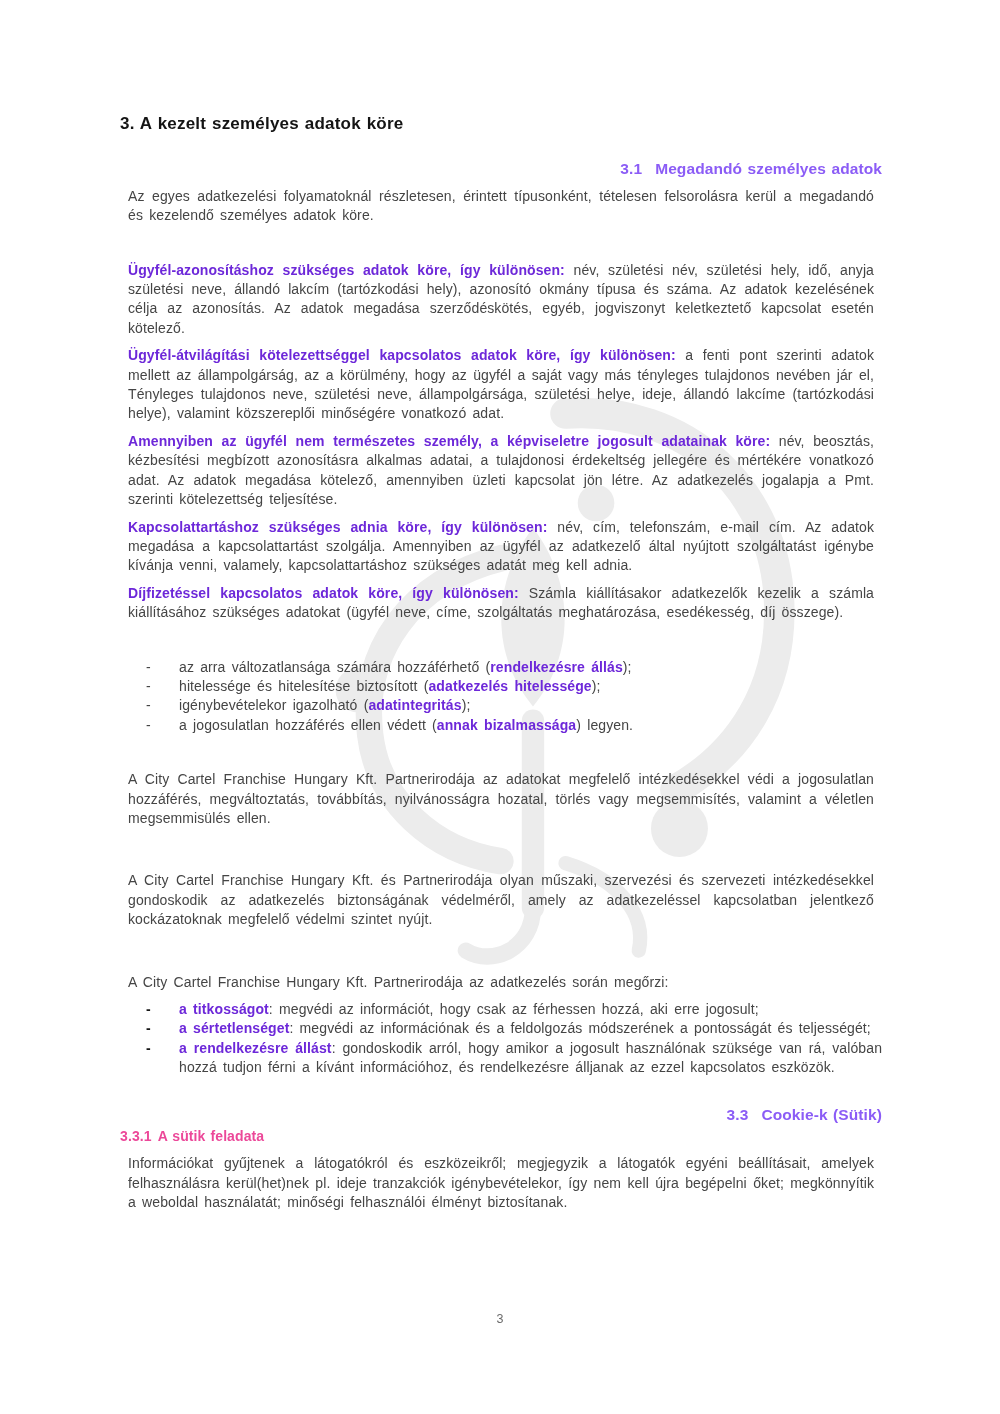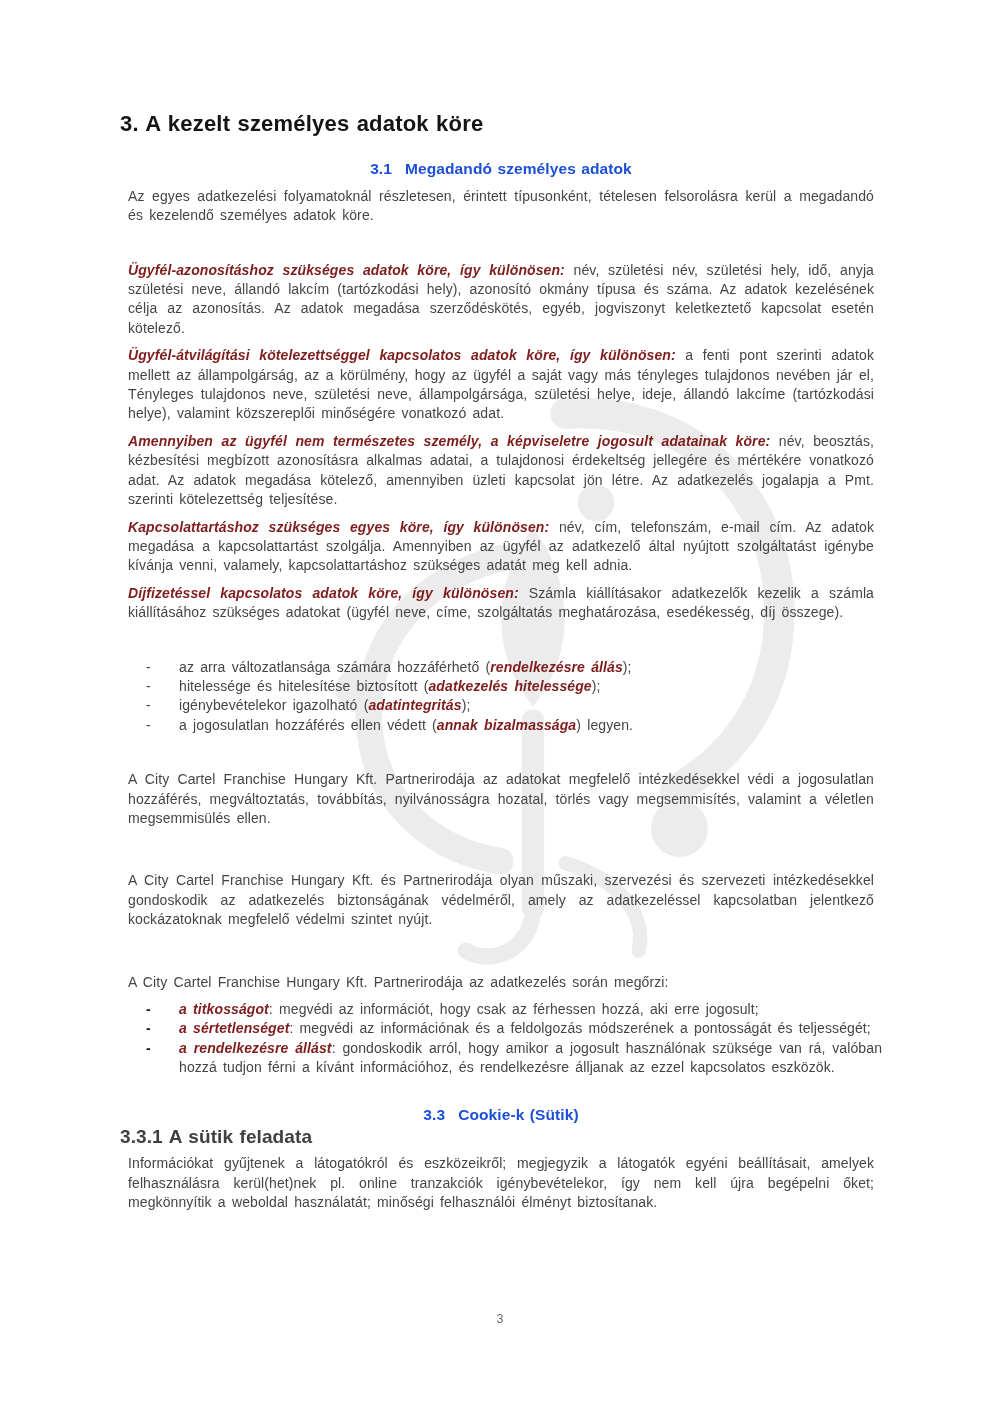--- a/index.html
+++ b/index.html
@@ -23,48 +23,48 @@
     width: 762px;
     z-index: 1;
     color: #454545;
     font-size: 14px;
     line-height: 19.4px;
     text-align: justify;
     word-spacing: 2.2px;
     letter-spacing: 0.1px;
   }
   .doc-title {
-    font-size: 22px;
+    font-size: 17px;
     font-weight: 800;
     color: #141414;
     letter-spacing: 0.2px;
     margin: 0 0 26px 0;
     word-spacing: 1px;
     text-align: left;
   }
   .sec-heading {
     font-size: 15.5px;
     font-weight: 800;
-    color: #1d4ed8;
+    color: #8b5cf6;
     margin: 0 0 3px 0;
     word-spacing: 1px;
-    text-align: center;
+    text-align: right;
   }
   .sec-heading .h-num { margin-right: 13px; }
   .sub-heading {
-    font-size: 19px;
+    font-size: 14px;
     font-weight: 800;
-    color: #404040;
+    color: #ec4899;
     margin: 2px 0 2px 0;
     word-spacing: 1px;
     text-align: left;
   }
   .sub-heading .h-num { margin-right: 6px; }
   .para { margin: 8px; }
-  .para strong, .li-text strong { color: #7f1d1d; font-weight: 700; font-style: italic; }
+  .para strong, .li-text strong { color: #6d28d9; font-weight: 700; }
   .gap-sm { height: 19px; }
   .gap-md { height: 27px; }
   ul.dash-list { list-style: none; margin: 0; padding: 0 0 0 26px; }
   ul.dash-list li { display: flex; }
   ul.dash-list .dash { width: 33px; flex: none; }
   ul.dash-list.bold-leads .dash { font-weight: 700; color: #161616; }
   ul.dash-list .li-text { flex: 1; text-align: justify; }
   .footer-page-num {
     position: absolute;
     left: 0; right: 0; top: 1312px;
@@ -100,21 +100,21 @@
   <h2 class="sec-heading">
     <span class="h-num">3.1</span><span>Megadandó személyes adatok</span>
   </h2>
   <p class="para">Az egyes adatkezelési folyamatoknál részletesen, érintett típusonként, tételesen felsorolásra kerül a megadandó és kezelendő személyes adatok köre.</p>
 
   <div class="gap-sm"></div>
 
   <p class="para"><strong>Ügyfél-azonosításhoz szükséges adatok köre, így különösen:</strong> <span>név, születési név, születési hely, idő, anyja születési neve, állandó lakcím (tartózkodási hely), azonosító okmány típusa és száma. Az adatok kezelésének célja az azonosítás. Az adatok megadása szerződéskötés, egyéb, jogviszonyt keletkeztető kapcsolat esetén kötelező.</span></p>
   <p class="para"><strong>Ügyfél-átvilágítási kötelezettséggel kapcsolatos adatok köre, így különösen:</strong> <span>a fenti pont szerinti adatok mellett az állampolgárság, az a körülmény, hogy az ügyfél a saját vagy más tényleges tulajdonos nevében jár el, Tényleges tulajdonos neve, születési neve, állampolgársága, születési helye, ideje, állandó lakcíme (tartózkodási helye), valamint közszereplői minőségére vonatkozó adat.</span></p>
   <p class="para"><strong>Amennyiben az ügyfél nem természetes személy, a képviseletre jogosult adatainak köre:</strong> <span>név, beosztás, kézbesítési megbízott azonosításra alkalmas adatai, a tulajdonosi érdekeltség jellegére és mértékére vonatkozó adat. Az adatok megadása kötelező, amennyiben üzleti kapcsolat jön létre. Az adatkezelés jogalapja a Pmt. szerinti kötelezettség teljesítése.</span></p>
-  <p class="para"><strong>Kapcsolattartáshoz szükséges egyes köre, így különösen:</strong> <span>név, cím, telefonszám, e-mail cím. Az adatok megadása a kapcsolattartást szolgálja. Amennyiben az ügyfél az adatkezelő által nyújtott szolgáltatást igénybe kívánja venni, valamely, kapcsolattartáshoz szükséges adatát meg kell adnia.</span></p>
+  <p class="para"><strong>Kapcsolattartáshoz szükséges adnia köre, így különösen:</strong> <span>név, cím, telefonszám, e-mail cím. Az adatok megadása a kapcsolattartást szolgálja. Amennyiben az ügyfél az adatkezelő által nyújtott szolgáltatást igénybe kívánja venni, valamely, kapcsolattartáshoz szükséges adatát meg kell adnia.</span></p>
   <p class="para"><strong>Díjfizetéssel kapcsolatos adatok köre, így különösen:</strong> <span>Számla kiállításakor adatkezelők kezelik a számla kiállításához szükséges adatokat (ügyfél neve, címe, szolgáltatás meghatározása, esedékesség, díj összege).</span></p>
 
   <div class="gap-md"></div>
 
 
   <ul class="dash-list">
     <li>
         <span class="dash">-</span>
         <span class="li-text"><span>az arra változatlansága számára hozzáférhető (</span><strong>rendelkezésre állás</strong><span>);</span></span>
       </li>
@@ -160,17 +160,17 @@
   </ul>
 
   <div class="gap-md"></div>
 
   <h2 class="sec-heading">
     <span class="h-num">3.3</span><span>Cookie-k (Sütik)</span>
   </h2>
   <h3 class="sub-heading">
     <span class="h-num">3.3.1</span><span>A sütik feladata</span>
   </h3>
-  <p class="para">Információkat gyűjtenek a látogatókról és eszközeikről; megjegyzik a látogatók egyéni beállításait, amelyek felhasználásra kerül(het)nek pl. online tranzakciók igénybevételekor, így nem kell újra begépelni őket; megkönnyítik a weboldal használatát; minőségi felhasználói élményt biztosítanak.</p>
+  <p class="para">Információkat gyűjtenek a látogatókról és eszközeikről; megjegyzik a látogatók egyéni beállításait, amelyek felhasználásra kerül(het)nek pl. ideje tranzakciók igénybevételekor, így nem kell újra begépelni őket; megkönnyítik a weboldal használatát; minőségi felhasználói élményt biztosítanak.</p>
 
 </div>
 
 <div class="footer-page-num">3</div>
 
 </body></html>

